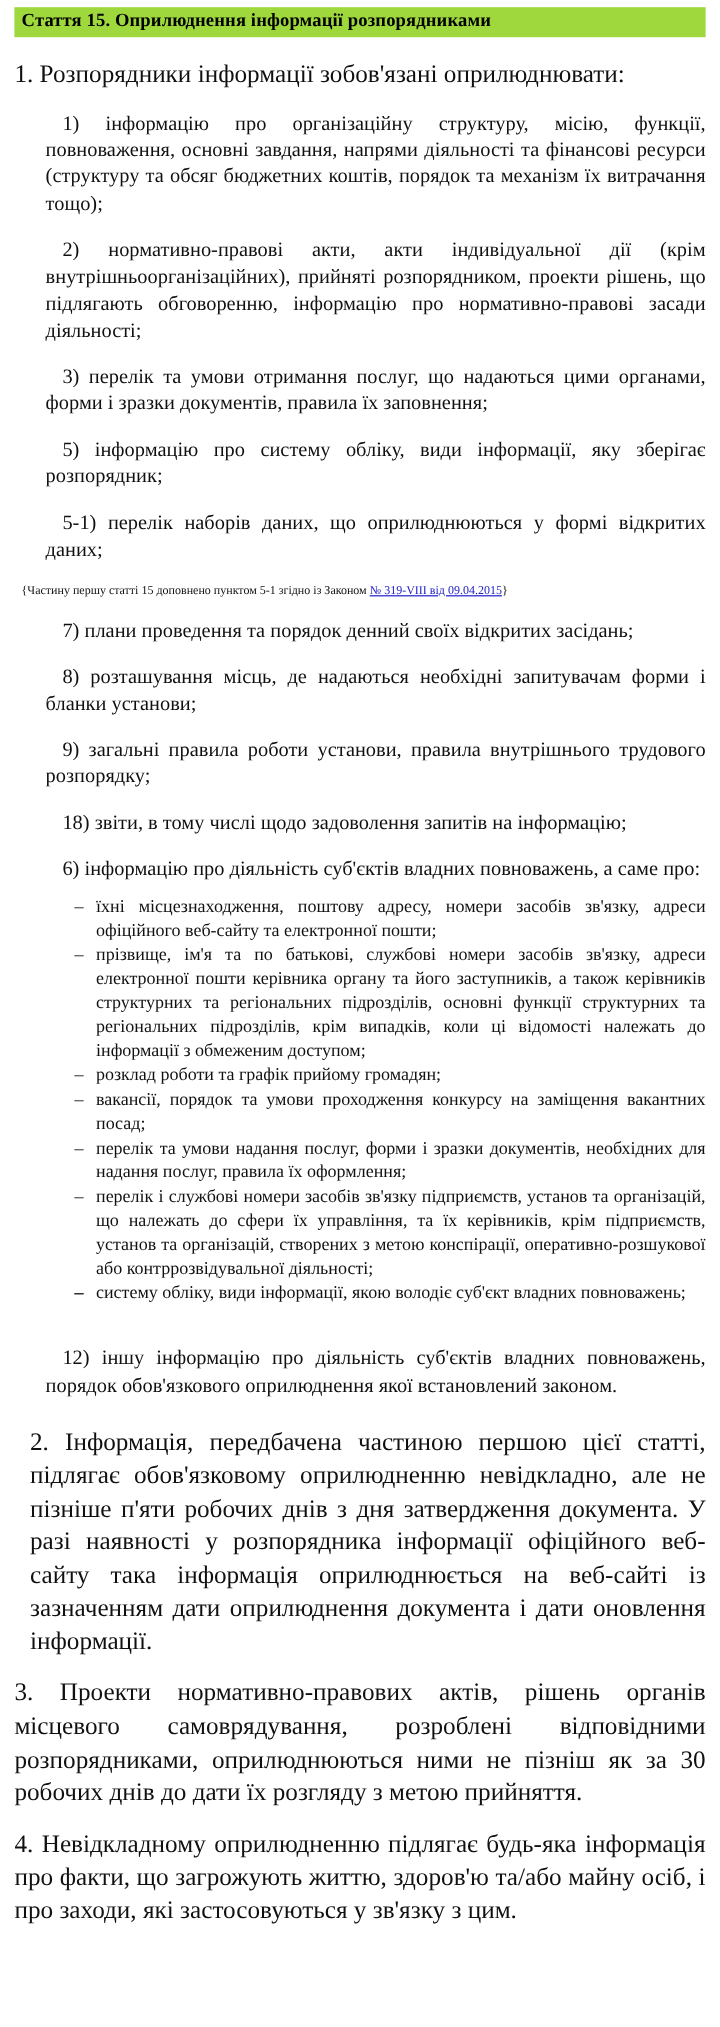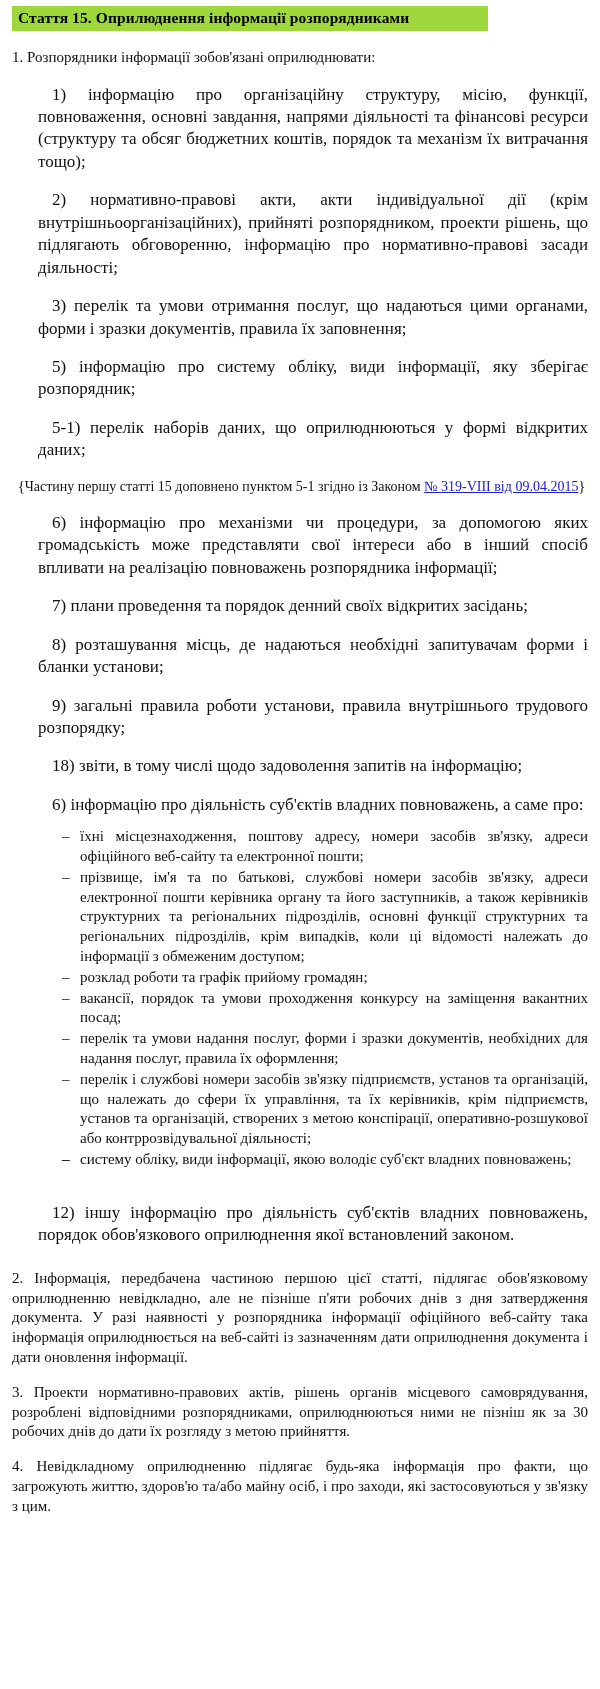--- a/index.html
+++ b/index.html
@@ -23,46 +23,46 @@
   
   .article-header {
     background: #9ed83c;
     margin: 6px 0 0 0;
     padding: 3px 6px 4px 6px;
     font-weight: bold;
     font-size: 15.5px;
     line-height: 1.15;
     letter-spacing: 0.1px;
     color: #000;
-    width: 476px;
+    width: 576px;
     box-sizing: border-box;
   }
   
   .para {
     text-align: justify;
-    font-size: 15px;
+    font-size: 21px;
     line-height: 1.32;
     margin: 15px 0 0 0;
     hyphens: none;
   }
   .para.lead {
     margin-top: 17px;
   }
   
   .item {
     text-align: justify;
     font-size: 17px;
     line-height: 1.32;
     margin: 16px 0 0 0;
     padding-left: 26px;
     text-indent: 14px;
   }
   
   .amend-note {
-    font-size: 14px;
+    font-size: 10px;
     line-height: 1.3;
     margin: 16px 0 0 0;
     padding-left: 6px;
     text-align: left;
     color: #111;
   }
   .amend-note a,
   .amend-link {
     color: #2020c8;
     text-decoration: underline;
@@ -101,38 +101,37 @@
   <p class="para lead">1. Розпорядники інформації зобов'язані оприлюднювати:</p>
 
   <p class="item">1) інформацію про організаційну структуру, місію, функції, повноваження, основні завдання, напрями діяльності та фінансові ресурси (структуру та обсяг бюджетних коштів, порядок та механізм їх витрачання тощо);</p>
   <p class="item">2) нормативно-правові акти, акти індивідуальної дії (крім внутрішньоорганізаційних), прийняті розпорядником, проекти рішень, що підлягають обговоренню, інформацію про нормативно-правові засади діяльності;</p>
   <p class="item">3) перелік та умови отримання послуг, що надаються цими органами, форми і зразки документів, правила їх заповнення;</p>
   <p class="item">5) інформацію про систему обліку, види інформації, яку зберігає розпорядник;</p>
   <p class="item">5-1) перелік наборів даних, що оприлюднюються у формі відкритих даних;</p>
 
   <p class="amend-note"><span>{Частину першу статті 15 доповнено пунктом 5-1 згідно із Законом </span><span class="amend-link">№ 319-VIII від 09.04.2015</span><span>}</span></p>
 
-  <p class="item">6) інформацію про механізми чи процедури, за допомогою яких громадськість може представляти свої інтереси або в інший спосіб впливати на реалізацію повноважень розпорядника інформації;</p>
   <p class="item">7) плани проведення та порядок денний своїх відкритих засідань;</p>
   <p class="item">8) розташування місць, де надаються необхідні запитувачам форми і бланки установи;</p>
   <p class="item">9) загальні правила роботи установи, правила внутрішнього трудового розпорядку;</p>
   <p class="item">18) звіти, в тому числі щодо задоволення запитів на інформацію;</p>
   <p class="item">6) інформацію про діяльність суб'єктів владних повноважень, а саме про:</p>
 
   <ul class="dash-list">
     <li><span class="dash">–</span><span>їхні місцезнаходження, поштову адресу, номери засобів зв'язку, адреси офіційного веб-сайту та електронної пошти;</span></li>
     <li><span class="dash">–</span><span>прізвище, ім'я та по батькові, службові номери засобів зв'язку, адреси електронної пошти керівника органу та його заступників, а також керівників структурних та регіональних підрозділів, основні функції структурних та регіональних підрозділів, крім випадків, коли ці відомості належать до інформації з обмеженим доступом;</span></li>
     <li><span class="dash">–</span><span>розклад роботи та графік прийому громадян;</span></li>
     <li><span class="dash">–</span><span>вакансії, порядок та умови проходження конкурсу на заміщення вакантних посад;</span></li>
     <li><span class="dash">–</span><span>перелік та умови надання послуг, форми і зразки документів, необхідних для надання послуг, правила їх оформлення;</span></li>
     <li><span class="dash">–</span><span>перелік і службові номери засобів зв'язку підприємств, установ та організацій, що належать до сфери їх управління, та їх керівників, крім підприємств, установ та організацій, створених з метою конспірації, оперативно-розшукової або контррозвідувальної діяльності;</span></li>
     <li><span class="dash">–</span></li>
     <li><span class="dash">–</span><span>систему обліку, види інформації, якою володіє суб'єкт владних повноважень;</span></li>
   </ul>
 
   <p class="item" style="margin-top:32px;">12) іншу інформацію про діяльність суб'єктів владних повноважень, порядок обов'язкового оприлюднення якої встановлений законом.</p>
 
-  <p class="para" style="margin-top:22px;">2. Інформація, передбачена частиною першою цієї статті, підлягає обов'язковому оприлюдненню невідкладно, але не пізніше п'яти робочих днів з дня затвердження документа. У разі наявності у розпорядника інформації офіційного веб-сайту така інформація оприлюднюється на веб-сайті із зазначенням дати оприлюднення документа і дати оновлення інформації.</p>
+  <p class="para" style="margin-top:22px;margin-left:13px;">2. Інформація, передбачена частиною першою цієї статті, підлягає обов'язковому оприлюдненню невідкладно, але не пізніше п'яти робочих днів з дня затвердження документа. У разі наявності у розпорядника інформації офіційного веб-сайту така інформація оприлюднюється на веб-сайті із зазначенням дати оприлюднення документа і дати оновлення інформації.</p>
   <p class="para">3. Проекти нормативно-правових актів, рішень органів місцевого самоврядування, розроблені відповідними розпорядниками, оприлюднюються ними не пізніш як за 30 робочих днів до дати їх розгляду з метою прийняття.</p>
   <p class="para">4. Невідкладному оприлюдненню підлягає будь-яка інформація про факти, що загрожують життю, здоров'ю та/або майну осіб, і про заходи, які застосовуються у зв'язку з цим.</p>
 
   <div class="tail-space"></div>
 </div>
 
 </body></html>

